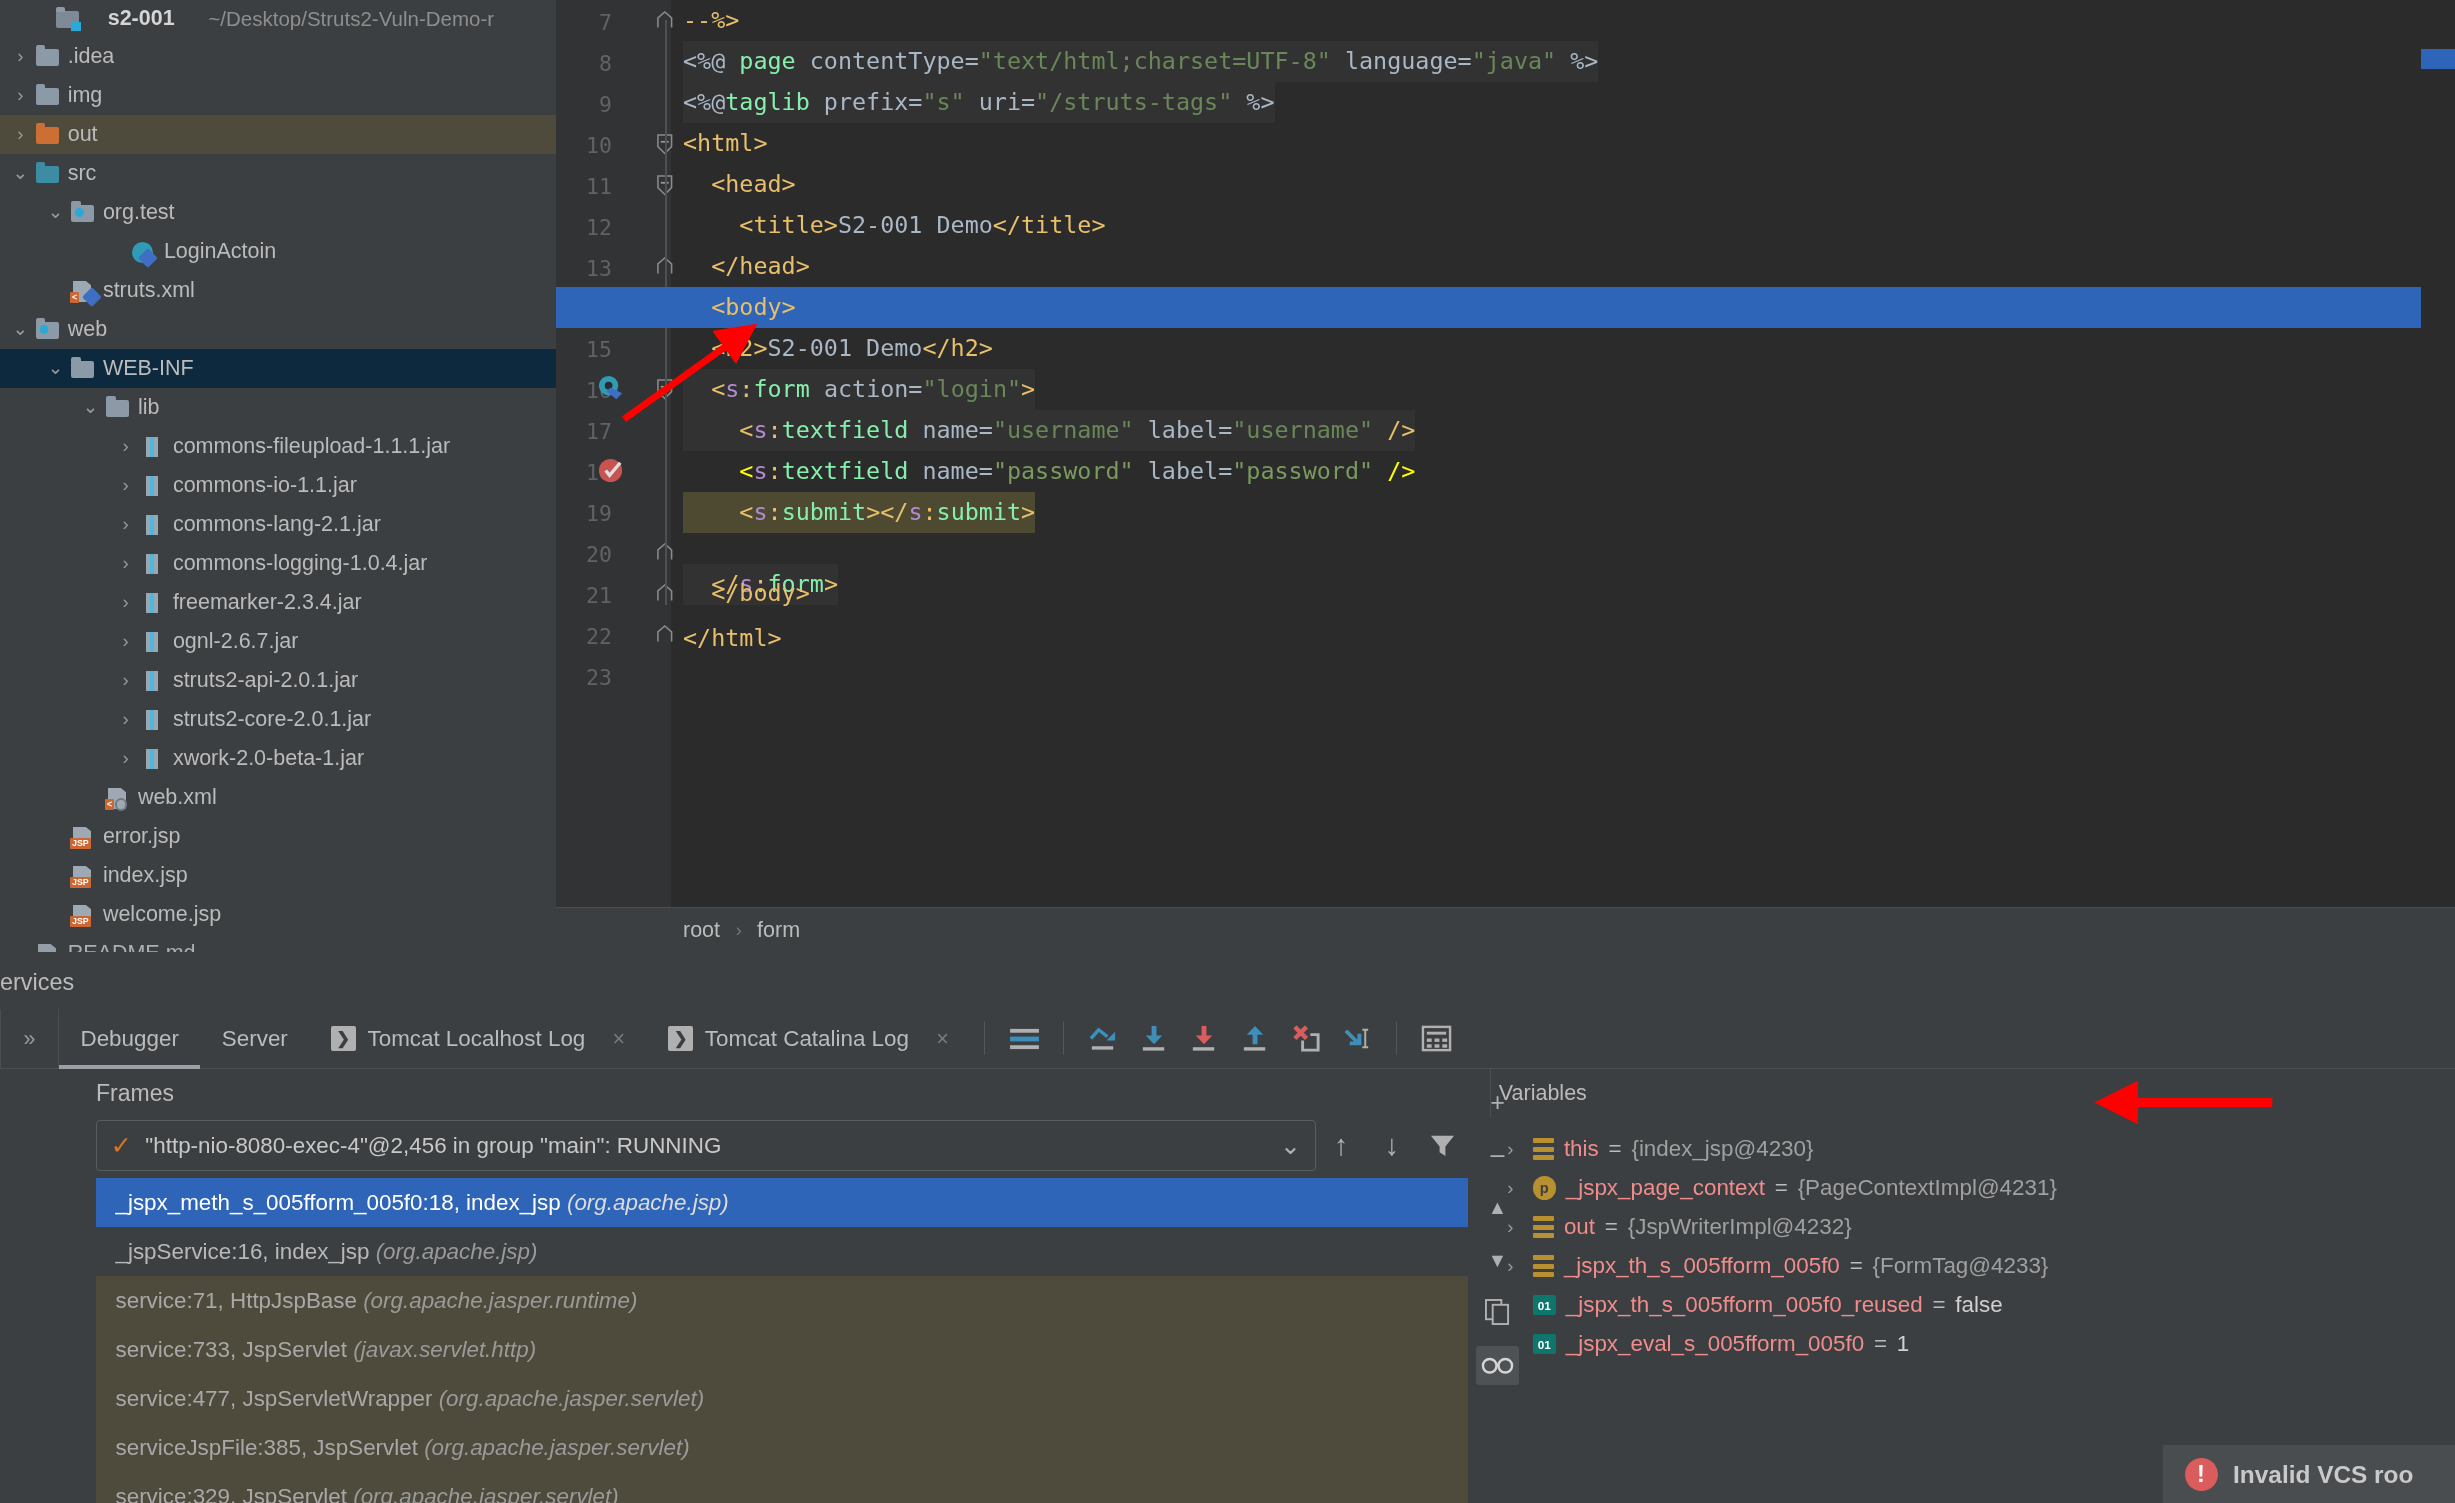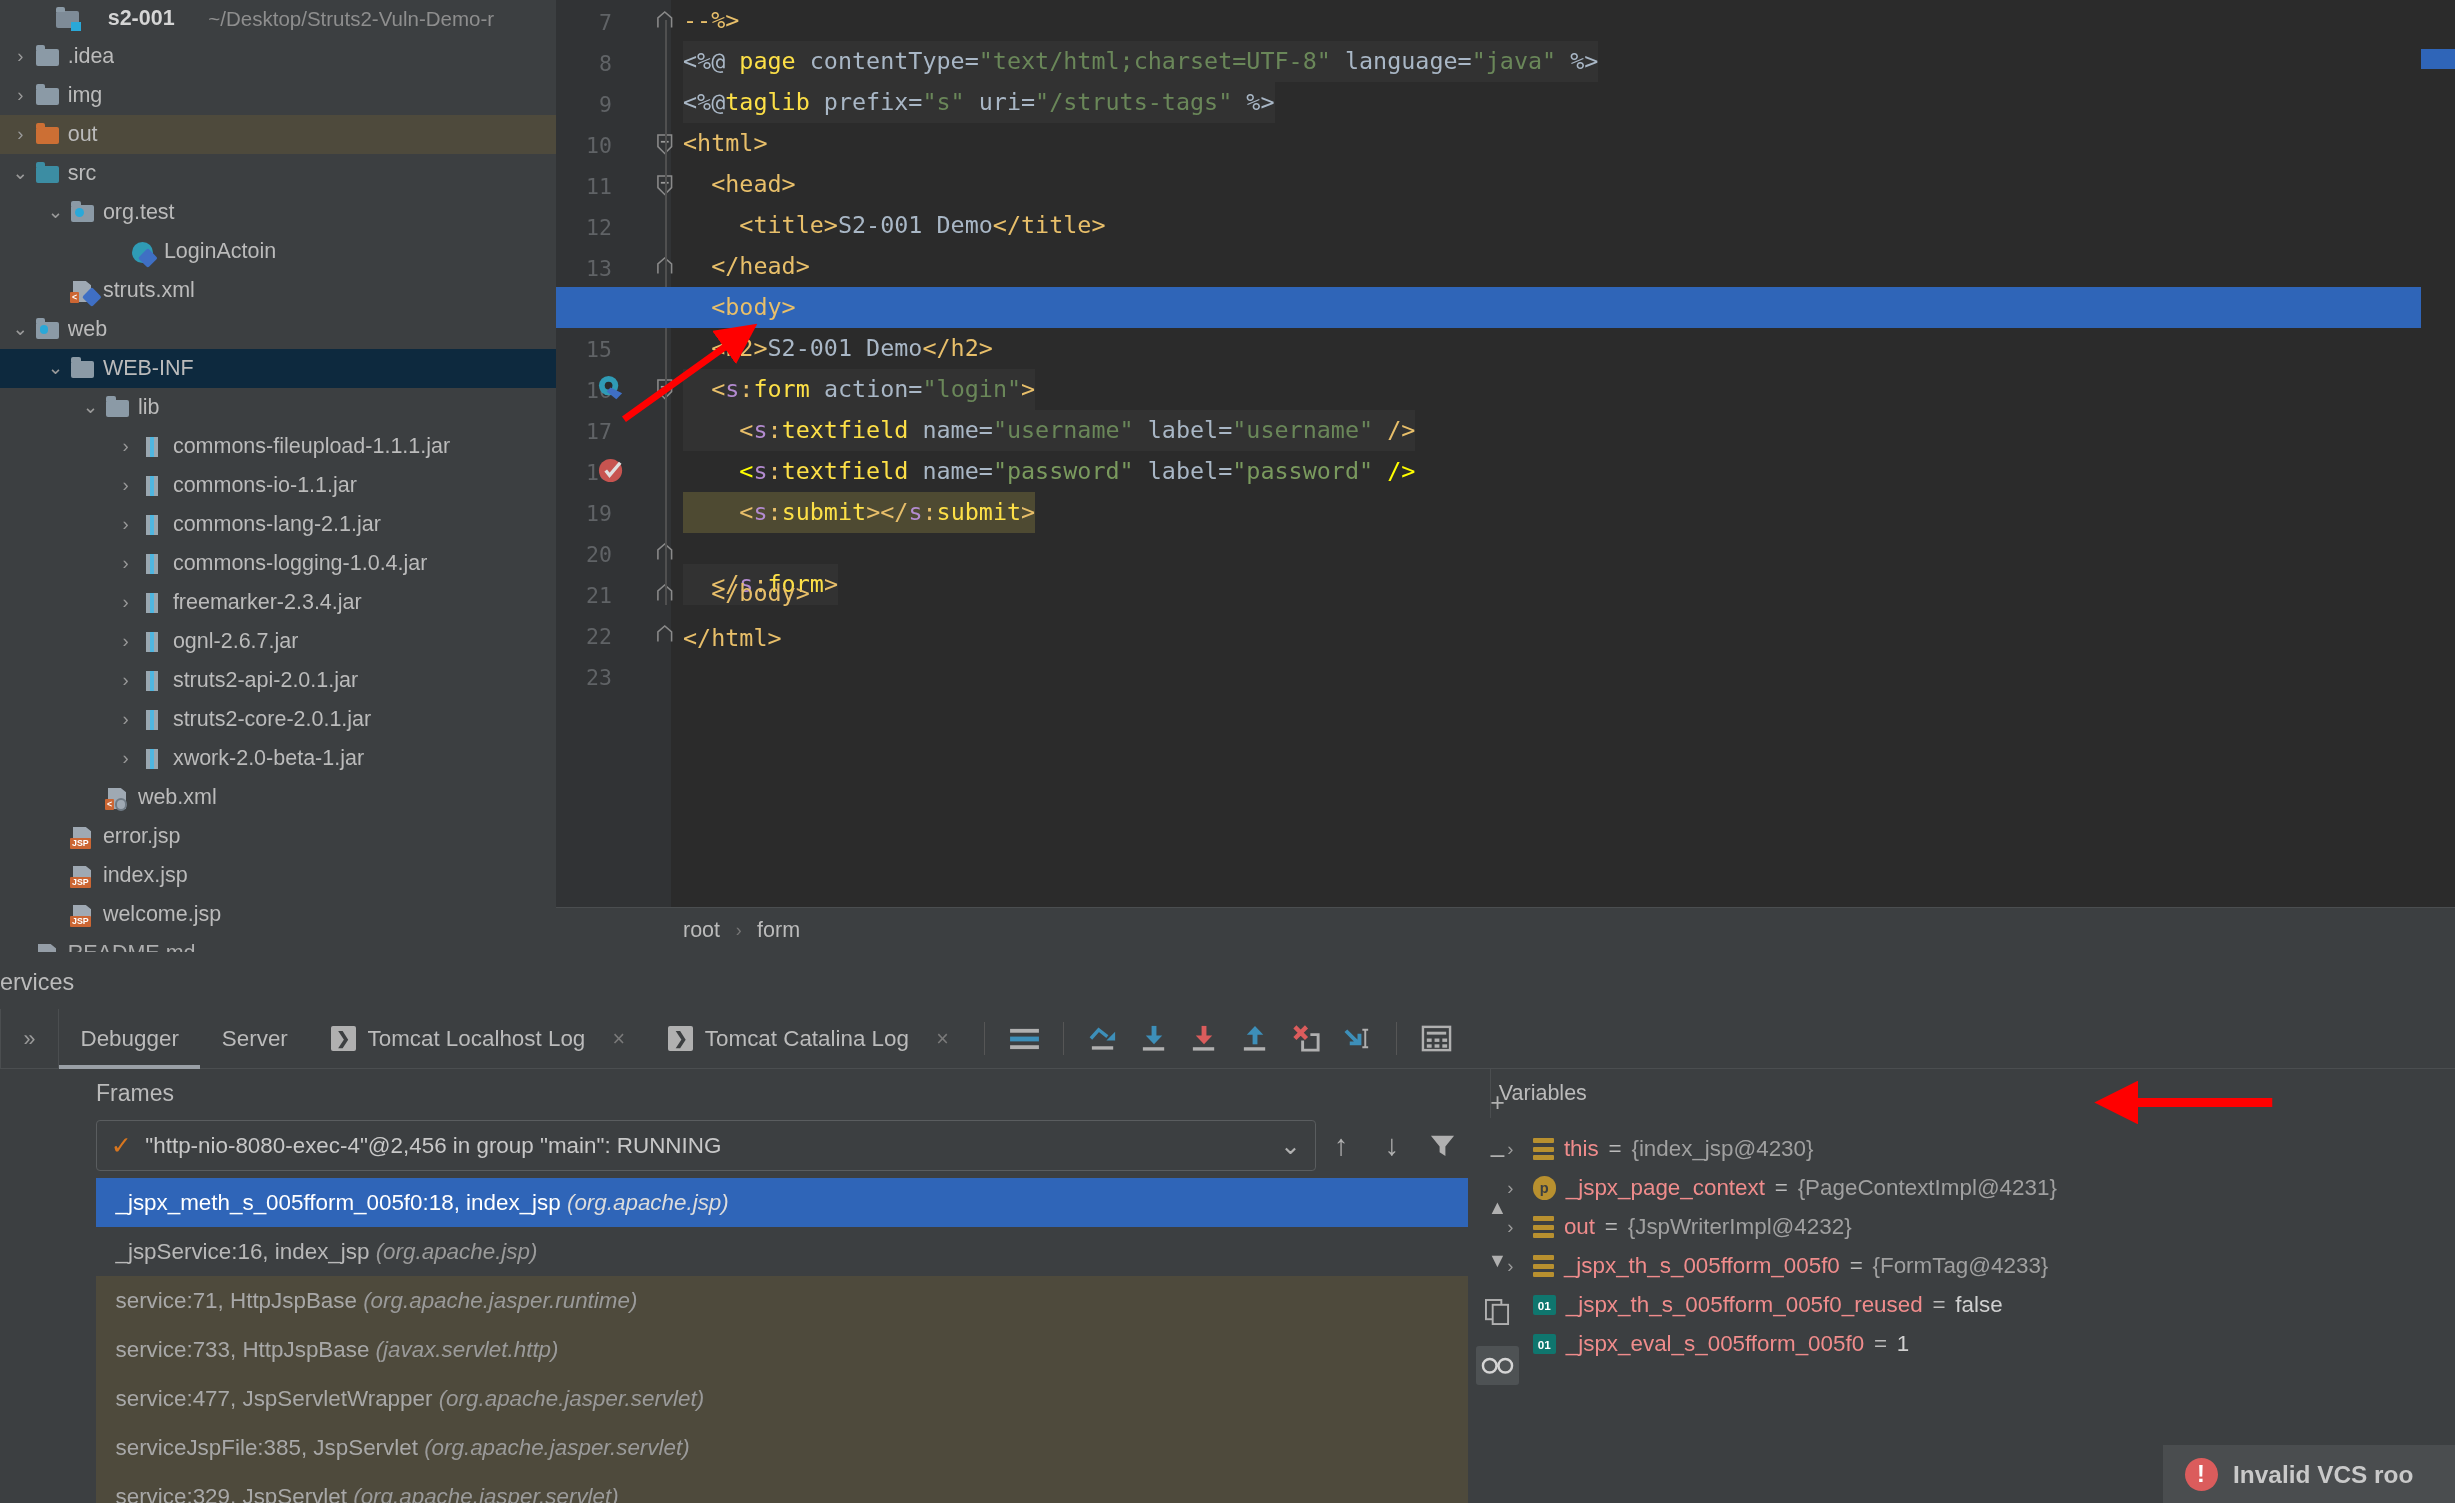--- a/index.html
+++ b/index.html
@@ -75,21 +75,21 @@
   .foldsym { position:absolute; left:0; width:21.5px; height:21.5px; }
 
   .code { position:absolute; left:127px; top:0; right:0; height:907px;
           font-family:"DejaVu Sans Mono", monospace; font-size:23.4px; }
   .cline { position:absolute; left:0; height:41px; line-height:41px; white-space:pre; }
   .chl { background:#323232; }
   .olv { background:#4e4a32; }
   .sel-row { position:absolute; left:-127px; right:0; height:41px; background:#2f65b8; }
   .tag { color:#e8bf6a; }
   .str { color:#6a8759; }
-  .kw { color:#fde047; }
+  .kw { color:#86efac; }
   .txt { color:#a9b7c6; }
   .pfx { color:#b38bd0; }
   .yel { color:#ffff00; }
   .grn2 { color:#7a9a5e; }
 
   .breadcrumbs {
     position:absolute; left:556px; top:907px; width:1900px; height:45px;
     background:#3c3f41; display:flex; align-items:center; padding-left:127px;
     font-size:21.5px; color:#bbbbbb; gap:15.6px; border-top:1px solid #4b4e50;
   }
@@ -574,21 +574,21 @@
         <div class="toolico">
           <svg width="29" height="27" viewBox="0 0 30 28">
               <path d="M3 4 L27 4 L18 15 L18 25 L12 21 L12 15 Z" fill="#b0b0b0"></path>
             </svg>
         </div>
       </div>
       <div class="stack" id="stack-list">
           <div class="frm active"><span>_jspx_meth_s_005fform_005f0:18, index_jsp </span><i>(org.apache.jsp)</i></div>
           <div class="frm"><span>_jspService:16, index_jsp </span><i>(org.apache.jsp)</i></div>
           <div class="frm lib"><span>service:71, HttpJspBase </span><i>(org.apache.jasper.runtime)</i></div>
-          <div class="frm lib"><span>service:733, HttpJspBase </span><i>(javax.servlet.http)</i></div>
+          <div class="frm lib"><span>service:733, JspServlet </span><i>(javax.servlet.http)</i></div>
           <div class="frm lib"><span>service:477, JspServletWrapper </span><i>(org.apache.jasper.servlet)</i></div>
           <div class="frm lib"><span>serviceJspFile:385, JspServlet </span><i>(org.apache.jasper.servlet)</i></div>
           <div class="frm lib"><span>service:329, JspServlet </span><i>(org.apache.jasper.servlet)</i></div>
         </div>
     </div>
 
     <div class="vtools">
       <div class="vtool">+</div>
       <div class="vtool">–</div>
       <div class="vtool" style="font-size:19.5px;">▲</div>

